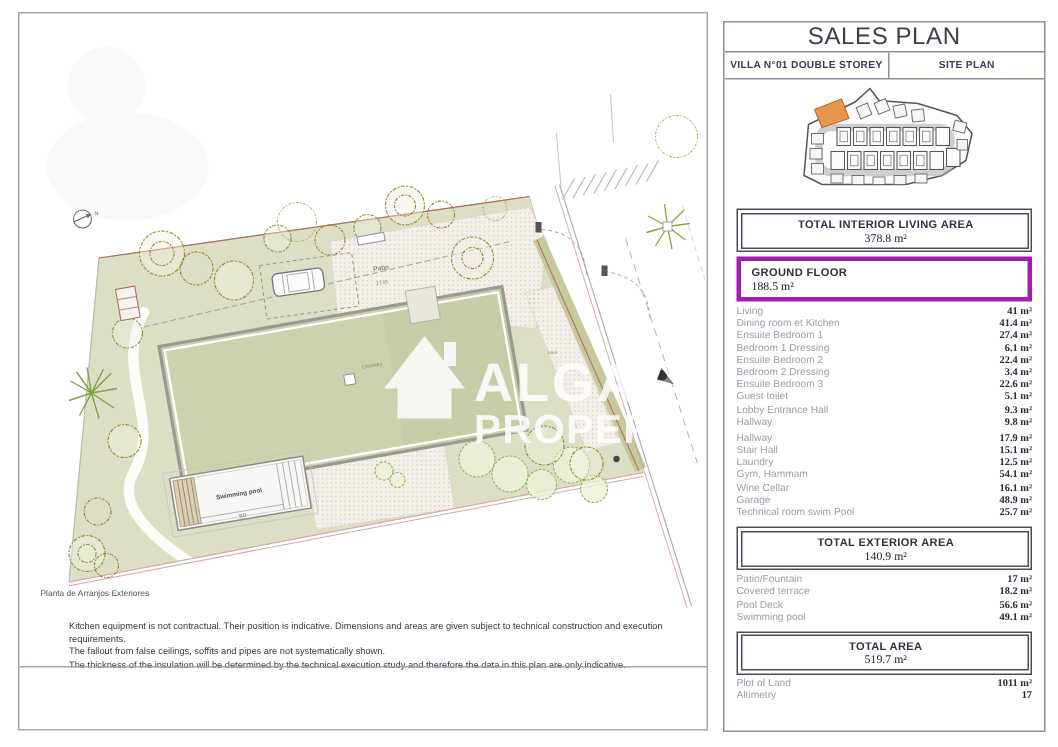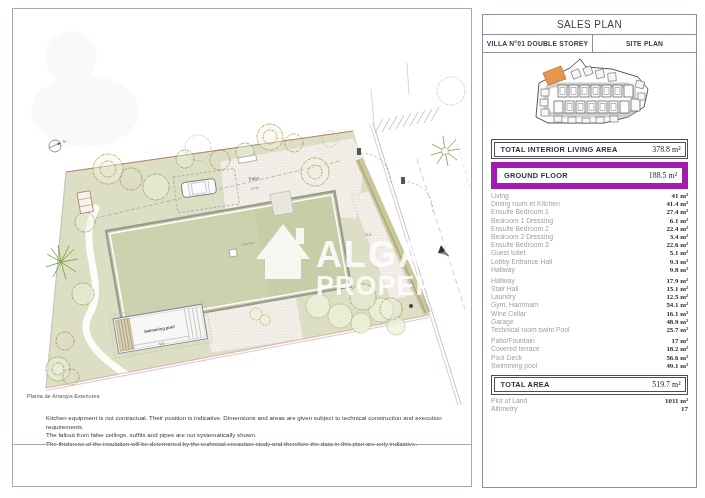--- a/index.html
+++ b/index.html
@@ -9,33 +9,33 @@
   .plan-frame{position:absolute;left:12px;top:8px;width:460px;height:479px;
       border:1.5px solid #a3a8b5;box-sizing:border-box;background:#fff;}
   .plan-divider{position:absolute;left:0;right:0;top:435px;border-top:1px solid #a3a8b5;}
   .plan-caption{position:absolute;left:14px;top:384px;font-size:5.6px;color:#55555c;}
   .disclaimer{position:absolute;left:33px;top:405px;width:415px;font-size:6.2px;
       line-height:8.6px;color:#3a3a42;}
   .plan-svg{position:absolute;left:0;top:0;}
   
   .panel{position:absolute;left:482px;top:14px;width:215px;height:474px;
       border:1.2px solid #8b90a0;box-sizing:border-box;background:#fff;color:#3b3e4b;}
-  .p-title{height:19px;line-height:19px;text-align:center;font-size:10px;
+  .p-title{height:19px;line-height:19px;text-align:center;font-size:16px;
       letter-spacing:.4px;border-bottom:1px solid #8b90a0;}
   .p-cells{display:flex;height:17px;border-bottom:1px solid #8b90a0;}
   .p-cell{flex:1.06;display:flex;align-items:center;justify-content:center;
       font-size:6.8px;font-weight:600;letter-spacing:.2px;}
   .p-cell.right{flex:1;border-left:1px solid #8b90a0;}
   .p-map{height:84px;display:flex;align-items:center;justify-content:center;}
   .p-content{padding:0 8px;}
   .dbox{border:1px solid #4a4e5a;padding:1.5px;}
   .dbox .bi{border:1px solid #4a4e5a;display:flex;justify-content:space-between;
-      align-items:center;padding:2px 4px 2px 6px;}
-  .sbox{border:6px solid #a21caf;display:flex;justify-content:space-between;
-      padding:3px 5px 3px 7px;}
+      align-items:center;padding:2px 4px 2px 6px;flex-direction:column;}
+  .sbox{border:3px solid #a21caf;display:flex;justify-content:space-between;
+      padding:3px 5px 3px 7px;flex-direction:column;}
   .bl{font-size:7.4px;font-weight:bold;color:#2e3240;letter-spacing:.25px;}
   .bv{font-size:7.9px;font-weight:normal;font-family:"Liberation Serif",serif;color:#20242e;}
   .rows{margin-top:3px;}
   .row{display:flex;justify-content:space-between;align-items:baseline;height:8.2px;}
   .rl{font-size:6.8px;color:#9ba0a8;}
   .rv{font-size:6.9px;font-weight:bold;font-family:"Liberation Serif",serif;color:#262a36;}
   .mt2{margin-top:2px}.mt3{margin-top:3px}.mt5{margin-top:5px}
   
   .to{fill:#f1f1e2;fill-opacity:.45;stroke:#96953f;stroke-width:.8;stroke-dasharray:2.6 1 1.3 .9;}
   .tb{fill:none;stroke:#9a7a33;stroke-width:.7;stroke-dasharray:2.2 1 1 .8;}
@@ -380,20 +380,26 @@
         <div class="row">
             <span class="rl">Garage</span>
             <span class="rv">48.9 m²</span>
           </div>
         <div class="row">
             <span class="rl">Technical room swim Pool</span>
             <span class="rv">25.7 m²</span>
           </div>
       </div>
 
+      <div class="dbox mt5">
+        <div class="bi">
+          <span class="bl">TOTAL EXTERIOR AREA</span>
+          <span class="bv">140.9 m²</span>
+        </div>
+      </div>
       <div class="rows">
         <div class="row">
             <span class="rl">Patio/Fountain</span>
             <span class="rv">17 m²</span>
           </div>
         <div class="row">
             <span class="rl">Covered terrace</span>
             <span class="rv">18.2 m²</span>
           </div>
         <div class="row">

